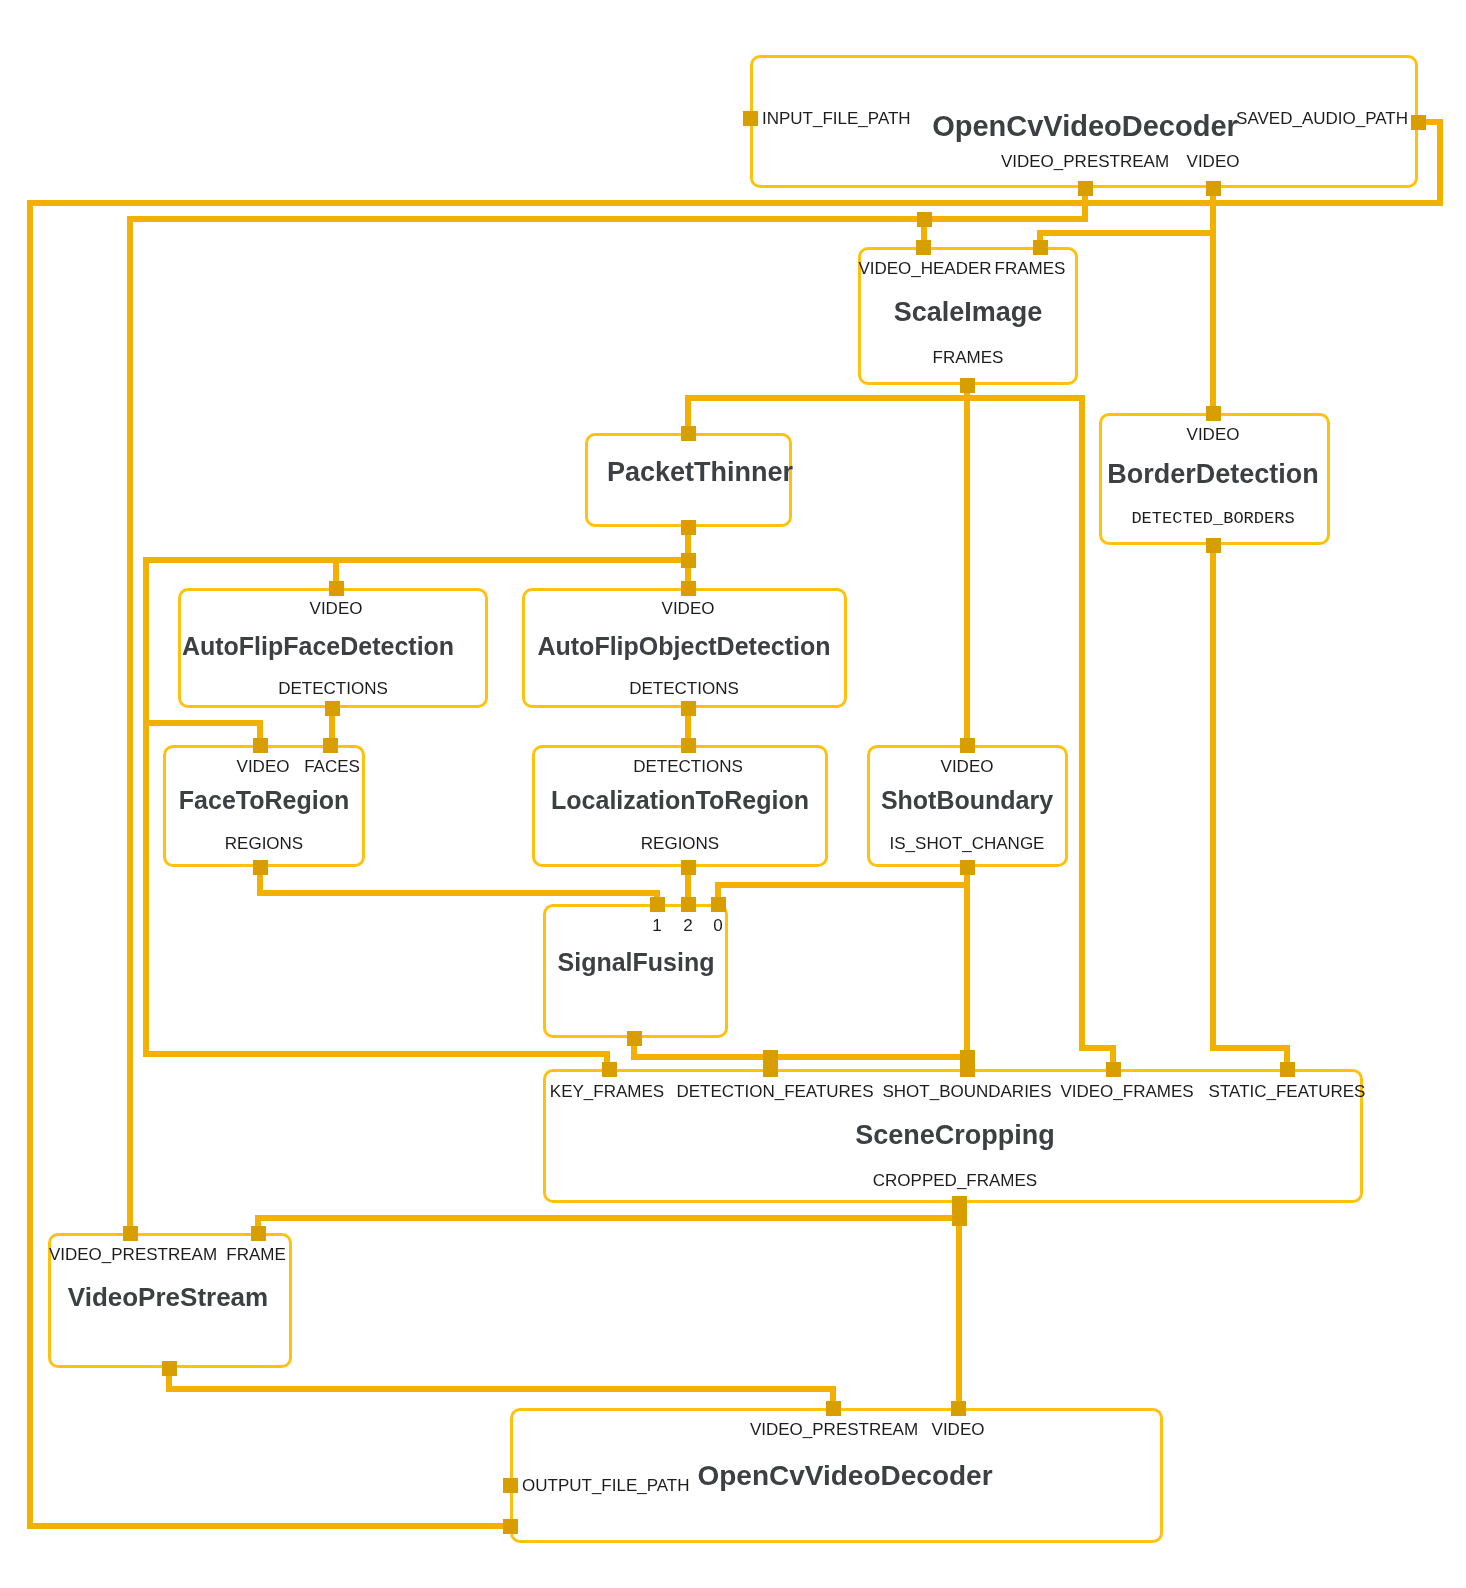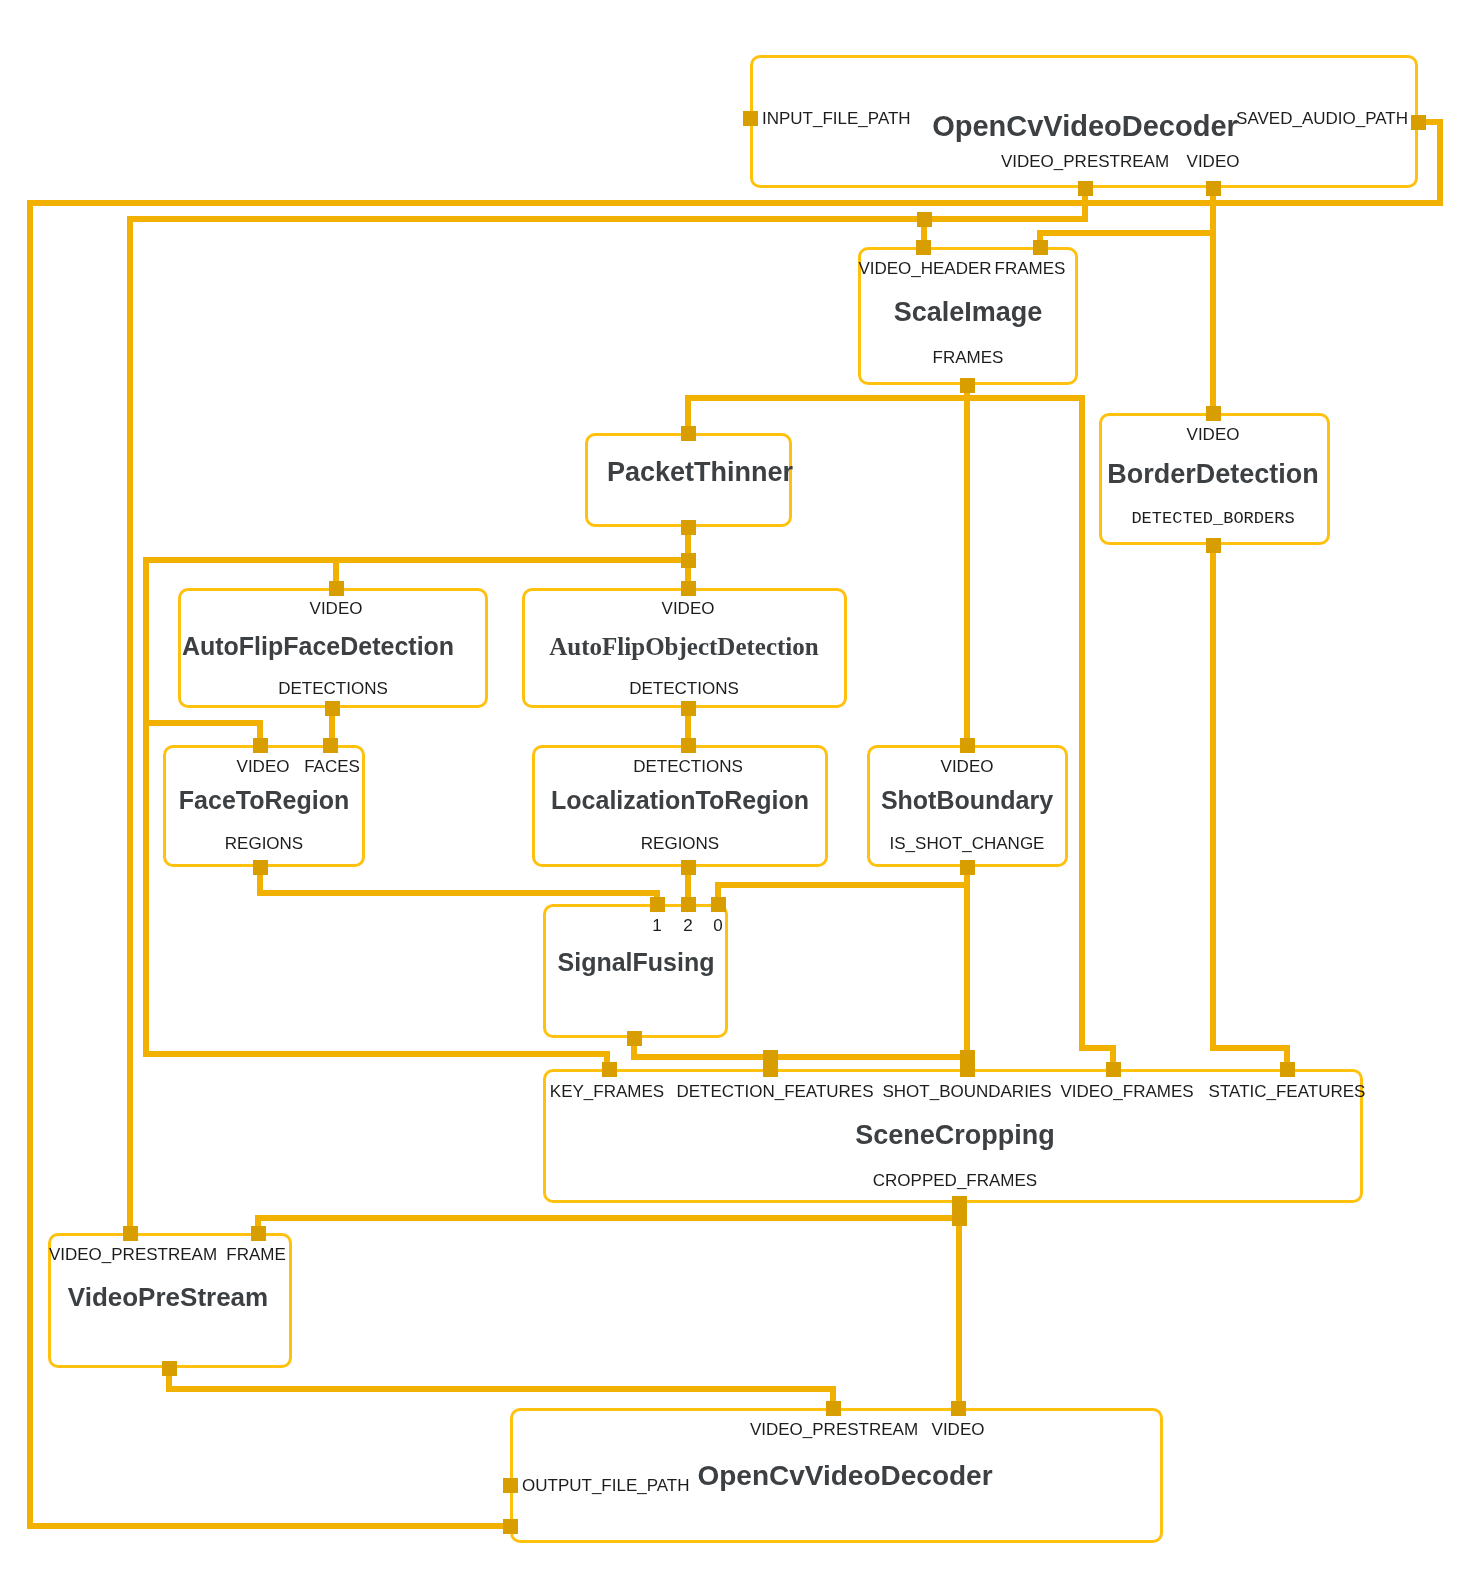--- a/index.html
+++ b/index.html
@@ -92,21 +92,21 @@
     <div class="lbl" style="left: 1213px; top: 510px; transform: translateX(-50%); font-family: Liberation Mono, monospace;">DETECTED_BORDERS</div>
     <div class="port" style="left: 1205.5px; top: 405.5px;"></div>
     <div class="port" style="left: 1205.5px; top: 537.5px;"></div>
     <div class="node" style="left: 178px; top: 588px; width: 310px; height: 120px;"></div>
     <div class="title" style="font-size: 25px; left: 318px; top: 633.5px; transform: translateX(-50%);">AutoFlipFaceDetection</div>
     <div class="lbl" style="left: 336px; top: 600px; transform: translateX(-50%);">VIDEO</div>
     <div class="lbl" style="left: 333px; top: 680px; transform: translateX(-50%);">DETECTIONS</div>
     <div class="port" style="left: 328.5px; top: 580.5px;"></div>
     <div class="port" style="left: 324.5px; top: 700.5px;"></div>
     <div class="node" style="left: 522px; top: 588px; width: 325px; height: 120px;"></div>
-    <div class="title" style="font-size: 25px; left: 684px; top: 633.5px; transform: translateX(-50%); font-family: Liberation Serif, serif;">AutoFlipObjectDetection</div>
+    <div class="title" style="font-size: 25px; left: 684px; top: 633.5px; transform: translateX(-50%);">AutoFlipObjectDetection</div>
     <div class="lbl" style="left: 688px; top: 600px; transform: translateX(-50%);">VIDEO</div>
     <div class="lbl" style="left: 684px; top: 680px; transform: translateX(-50%);">DETECTIONS</div>
     <div class="port" style="left: 680.5px; top: 580.5px;"></div>
     <div class="port" style="left: 680.5px; top: 700.5px;"></div>
     <div class="node" style="left: 163px; top: 745px; width: 202px; height: 122px;"></div>
     <div class="title" style="font-size: 25px; left: 264px; top: 787.5px; transform: translateX(-50%);">FaceToRegion</div>
     <div class="lbl" style="left: 263px; top: 758px; transform: translateX(-50%);">VIDEO</div>
     <div class="lbl" style="left: 332px; top: 758px; transform: translateX(-50%);">FACES</div>
     <div class="lbl" style="left: 264px; top: 835px; transform: translateX(-50%);">REGIONS</div>
     <div class="port" style="left: 252.5px; top: 737.5px;"></div>

